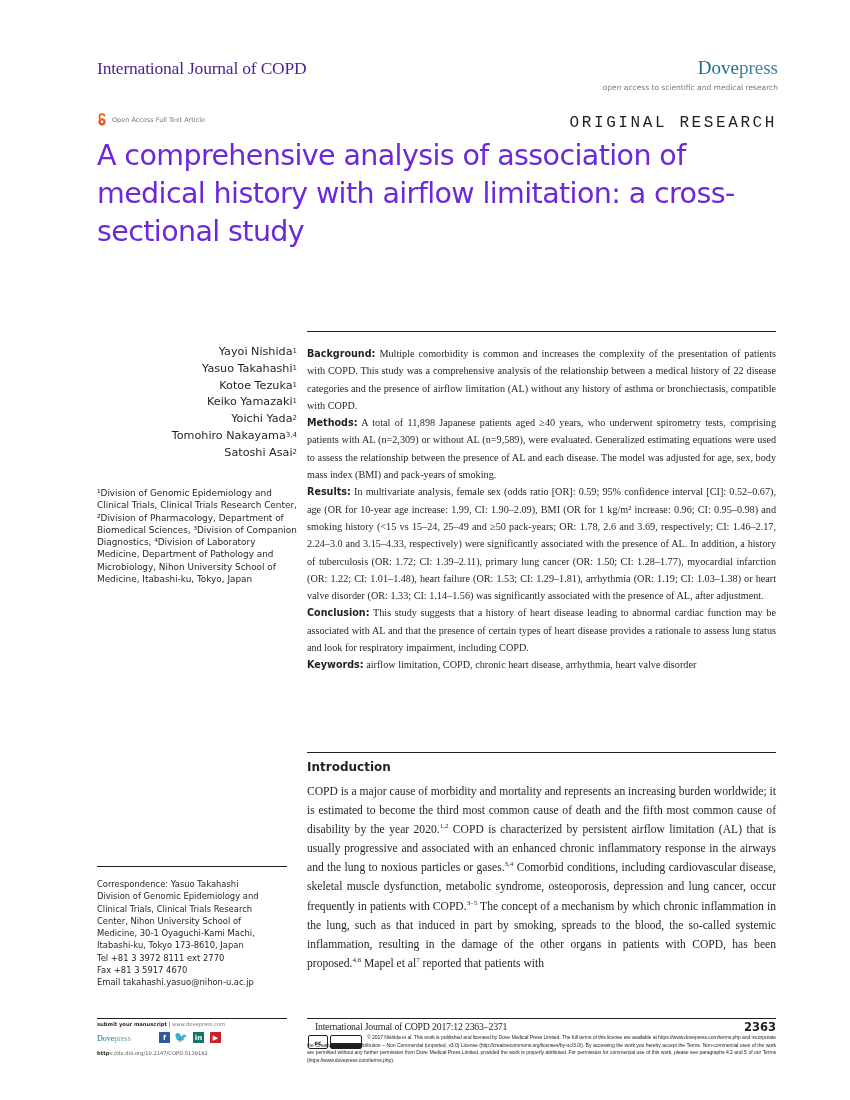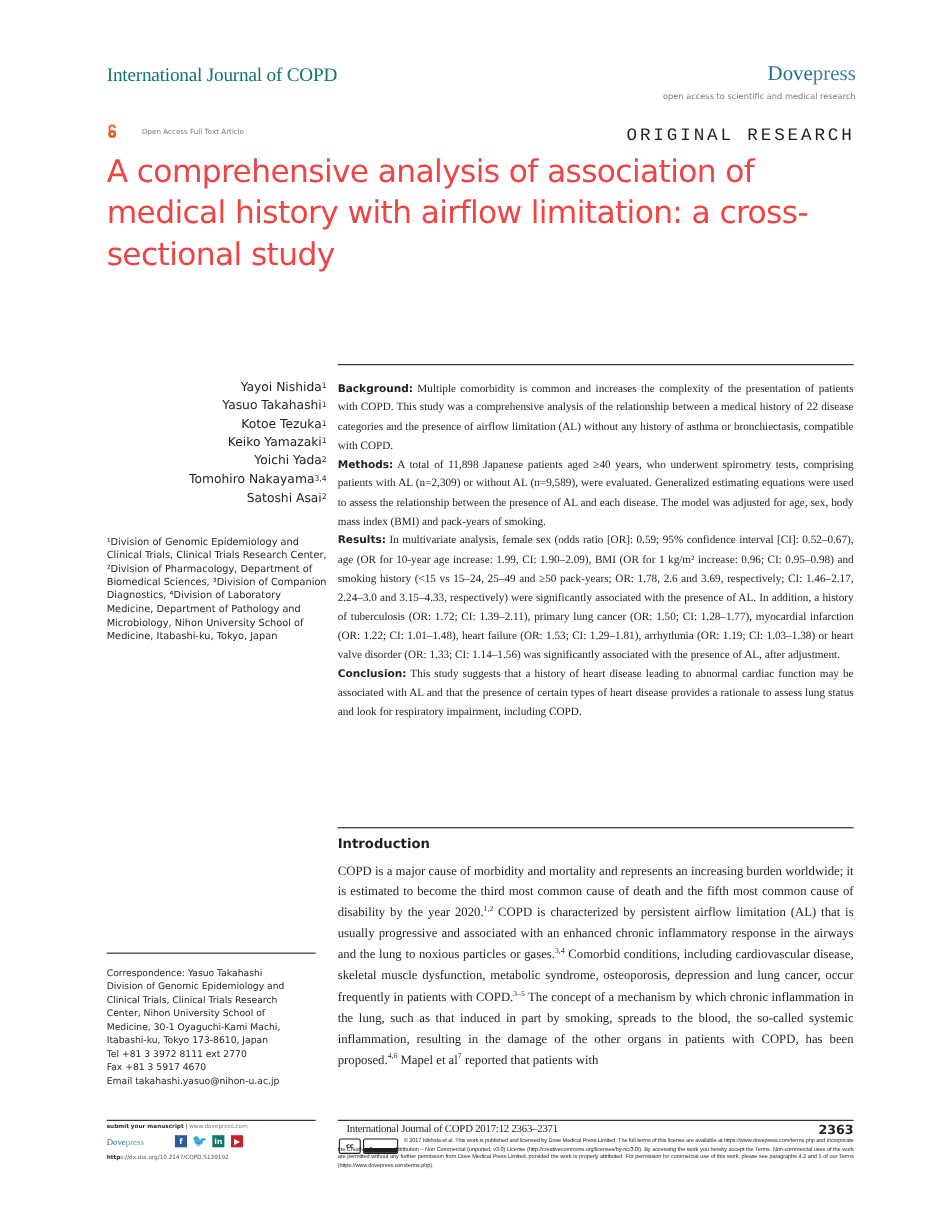--- a/index.html
+++ b/index.html
@@ -2,32 +2,32 @@
 <html><head>
   <meta charset="utf-8">
   <style>
     * { box-sizing: border-box; margin: 0; padding: 0; }
     html, body { width: 850px; height: 1100px; background: #ffffff; overflow: hidden; }
     body { position: relative; font-family: "Liberation Serif", serif; color: #231f20; }
 
     .abs { position: absolute; }
 
     
-    .journal-title { left: 97px; top: 58px; font-family: "Liberation Serif", serif; font-size: 17.5px; color: #0f766e; letter-spacing: -0.2px; }
+    .journal-title { left: 97px; top: 58px; font-family: "Liberation Serif", serif; font-size: 17.5px; color: #4c1d95; letter-spacing: -0.2px; }
     .brand { right: 72px; top: 57px; font-family: "Liberation Serif", serif; font-size: 19px; }
     .brand .dove { color: #1b6f8f; }
     .brand .press { color: #1b6f8f; font-weight: normal; opacity: 0.85; }
     .tagline { right: 72px; top: 83px; font-family: "DejaVu Sans", sans-serif; font-size: 7.5px; color: #7a7a7a; margin-left: 48px; }
-    .oa { left: 97px; top: 113px; display: flex; align-items: center; gap: 22px; }
+    .oa { left: 97px; top: 113px; display: flex; align-items: center; gap: 5px; }
     .oa-icon { width: 10px; height: 13px; }
     .oa-label { font-family: "DejaVu Sans", sans-serif; font-size: 6.5px; color: #777; }
     .article-type { right: 73px; top: 114px; font-family: Liberation Mono, monospace; font-size: 16px; letter-spacing: 2.6px; color: #231f20; }
 
     
-    .article-title { left: 97px; top: 137px; width: 700px; font-family: "DejaVu Sans", sans-serif; font-size: 28.5px; line-height: 38px; color: #ef4444; letter-spacing: -0.6px; font-weight: normal; }
+    .article-title { left: 97px; top: 137px; width: 700px; font-family: "DejaVu Sans", sans-serif; font-size: 28.5px; line-height: 38px; color: #6d28d9; letter-spacing: -0.6px; font-weight: normal; }
 
     
     .authors { left: 97px; top: 344px; width: 200px; font-family: "DejaVu Sans", sans-serif; font-size: 11.2px; line-height: 16.8px; text-align: right; }
     .authors sup { font-size: 7px; vertical-align: top; position: relative; top: -1px; }
     .affil { left: 97px; top: 487px; width: 200px; font-family: "DejaVu Sans", sans-serif; font-size: 8.9px; line-height: 12.3px; }
     .corr-rule { left: 97px; top: 866px; width: 190px; height: 1px; background: #231f20; }
     .corr { left: 97px; top: 878px; width: 205px; font-family: "DejaVu Sans", sans-serif; font-size: 8.4px; line-height: 12.3px; }
 
     
     .bl-rule { left: 97px; top: 1018px; width: 190px; height: 1px; background: #231f20; }
@@ -109,20 +109,21 @@
   <div>Fax +81 3 5917 4670</div>
   <div>Email takahashi.yasuo@nihon-u.ac.jp</div>
 </div>
 
 <div class="abs abs-rule-top"></div>
 <div class="abs abstract">
   <p><span class="lbl">Background:</span><span> Multiple comorbidity is common and increases the complexity of the presentation of patients with COPD. This study was a comprehensive analysis of the relationship between a medical history of 22 disease categories and the presence of airflow limitation (AL) without any history of asthma or bronchiectasis, compatible with COPD.</span></p>
   <p><span class="lbl">Methods:</span><span> A total of 11,898 Japanese patients aged ≥40 years, who underwent spirometry tests, comprising patients with AL (n=2,309) or without AL (n=9,589), were evaluated. Generalized estimating equations were used to assess the relationship between the presence of AL and each disease. The model was adjusted for age, sex, body mass index (BMI) and pack-years of smoking.</span></p>
   <p><span class="lbl">Results:</span><span> In multivariate analysis, female sex (odds ratio [OR]: 0.59; 95% confidence interval [CI]: 0.52–0.67), age (OR for 10-year age increase: 1.99, CI: 1.90–2.09), BMI (OR for 1 kg/m² increase: 0.96; CI: 0.95–0.98) and smoking history (&lt;15 vs 15–24, 25–49 and ≥50 pack-years; OR: 1.78, 2.6 and 3.69, respectively; CI: 1.46–2.17, 2.24–3.0 and 3.15–4.33, respectively) were significantly associated with the presence of AL. In addition, a history of tuberculosis (OR: 1.72; CI: 1.39–2.11), primary lung cancer (OR: 1.50; CI: 1.28–1.77), myocardial infarction (OR: 1.22; CI: 1.01–1.48), heart failure (OR: 1.53; CI: 1.29–1.81), arrhythmia (OR: 1.19; CI: 1.03–1.38) or heart valve disorder (OR: 1.33; CI: 1.14–1.56) was significantly associated with the presence of AL, after adjustment.</span></p>
   <p><span class="lbl">Conclusion:</span><span> This study suggests that a history of heart disease leading to abnormal cardiac function may be associated with AL and that the presence of certain types of heart disease provides a rationale to assess lung status and look for respiratory impairment, including COPD.</span></p>
+  <p><span class="lbl">Keywords:</span><span> airflow limitation, COPD, chronic heart disease, arrhythmia, heart valve disorder</span></p>
 </div>
 <div class="abs abs-rule-bottom"></div>
 
 <h2 class="abs intro-head">Introduction</h2>
 <div class="abs intro-body"><span>COPD is a major cause of morbidity and mortality and represents an increasing burden worldwide; it is estimated to become the third most common cause of death and the fifth most common cause of disability by the year 2020.</span><sup>1,2</sup><span> COPD is characterized by persistent airflow limitation (AL) that is usually progressive and associated with an enhanced chronic inflammatory response in the airways and the lung to noxious particles or gases.</span><sup>3,4</sup><span> Comorbid conditions, including cardiovascular disease, skeletal muscle dysfunction, metabolic syndrome, osteoporosis, depression and lung cancer, occur frequently in patients with COPD.</span><sup>3–5</sup><span> The concept of a mechanism by which chronic inflammation in the lung, such as that induced in part by smoking, spreads to the blood, the so-called systemic inflammation, resulting in the damage of the other organs in patients with COPD, has been proposed.</span><sup>4,6</sup><span> Mapel et al</span><sup>7</sup><span> reported that patients with</span></div>
 
 <div class="abs bl-rule"></div>
 <div class="abs submit"><b>submit your manuscript</b><span> | </span><span class="url">www.dovepress.com</span></div>
 <div class="abs dove-small"><span>Dove</span><span style="opacity:.7">press</span></div>
 <div class="abs social">

